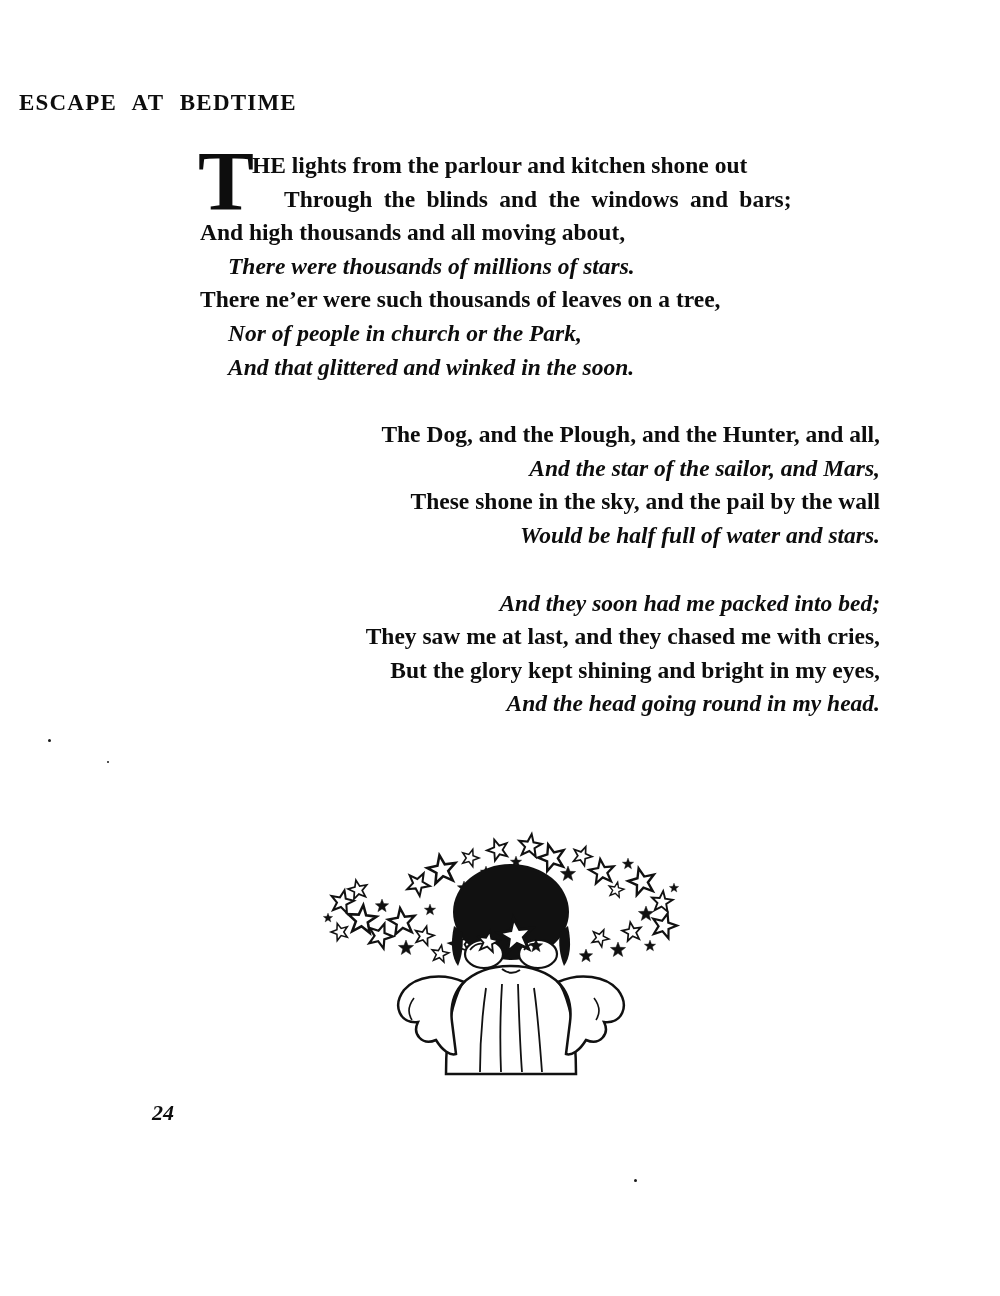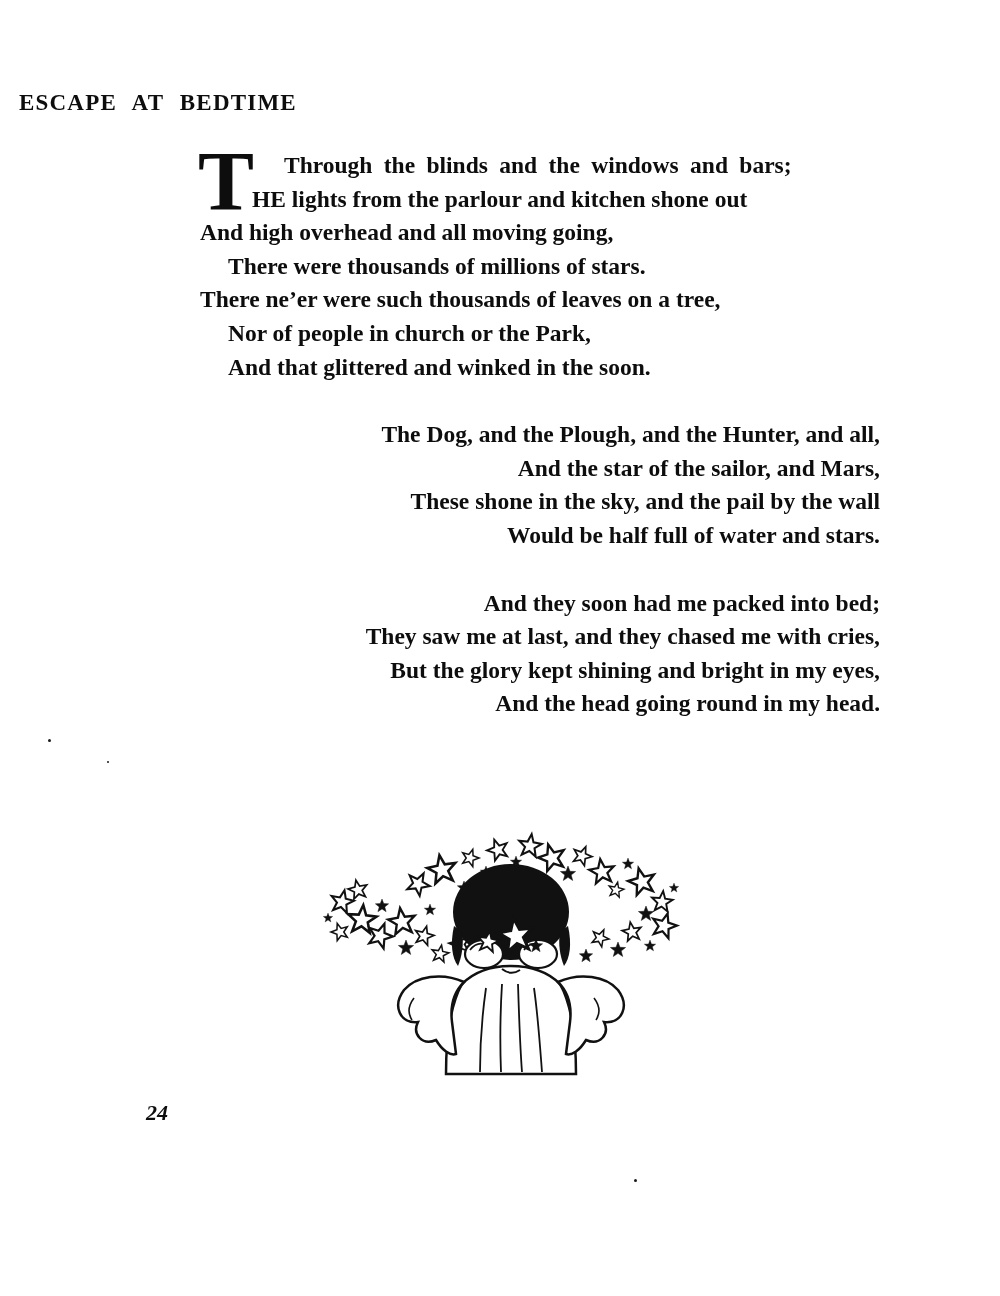--- a/index.html
+++ b/index.html
@@ -13,52 +13,52 @@
     text-align:left; font-size:23px; font-weight:700;
     letter-spacing:1.2px; word-spacing:9px;padding-left:19px;
   }
   .poem {position:absolute; left:200px; top:149px; width:680px;}
   .stanza {position:relative;}
   .stanza + .stanza {margin-top:34px;text-align:right;}
   .line {
     font-size:23.5px; line-height:33.6px; font-weight:600;
     white-space:nowrap;
   }
-  .indent {padding-left:28px;}
+  .indent {padding-left:28px;font-style:italic;}
   .dc1 {padding-left:52px;}
   .dc2 {padding-left:84px;}
   .wide {word-spacing:5.5px;}
   .dropcap {
     position:absolute; left:-2px; top:-9px;
     font-size:84px; line-height:1; font-weight:600;
   }
   .illustration {position:absolute; left:318px; top:826px;}
   .illustration .ink {stroke:#111; fill:none;}
   .star-o {fill:#ffffff; stroke:#111; stroke-width:1.7;}
   .star-s {fill:#111; stroke:#111; stroke-width:0.6;}
   .page-number {
-    position:absolute; left:146px; top:1100px;
+    position:absolute; left:152px; top:1100px;
     font-size:22px; font-style:italic; font-weight:700;
   }
   .speck {position:absolute; width:3px; height:3px; background:#1a1a1a; border-radius:50%;}
 </style>
 </head>
 <body>
 
 <div class="page">
 
   <div class="title">ESCAPE AT BEDTIME</div>
 
   <div class="poem">
 
     <div class="stanza">
       <span class="dropcap">T</span>
+      <div class="line dc1">HE lights from the parlour and kitchen shone out</div>
       <div class="line dc2 wide">Through the blinds and the windows and bars;</div>
-      <div class="line dc1">HE lights from the parlour and kitchen shone out</div>
-      <div class="line">And high overhead and all moving going,</div>
+      <div class="line">And high thousands and all moving about,</div>
       <div class="line indent">There were thousands of millions of stars.</div>
       <div class="line">There ne’er were such thousands of leaves on a tree,</div>
       <div class="line indent">Nor of people in church or the Park,</div>
       <div class="line indent">And that glittered and winked in the soon.</div>
     </div>
 
     <div class="stanza">
       <div class="line">The Dog, and the Plough, and the Hunter, and all,</div>
       <div class="line indent">And the star of the sailor, and Mars,</div>
       <div class="line">These shone in the sky, and the pail by the wall</div>

